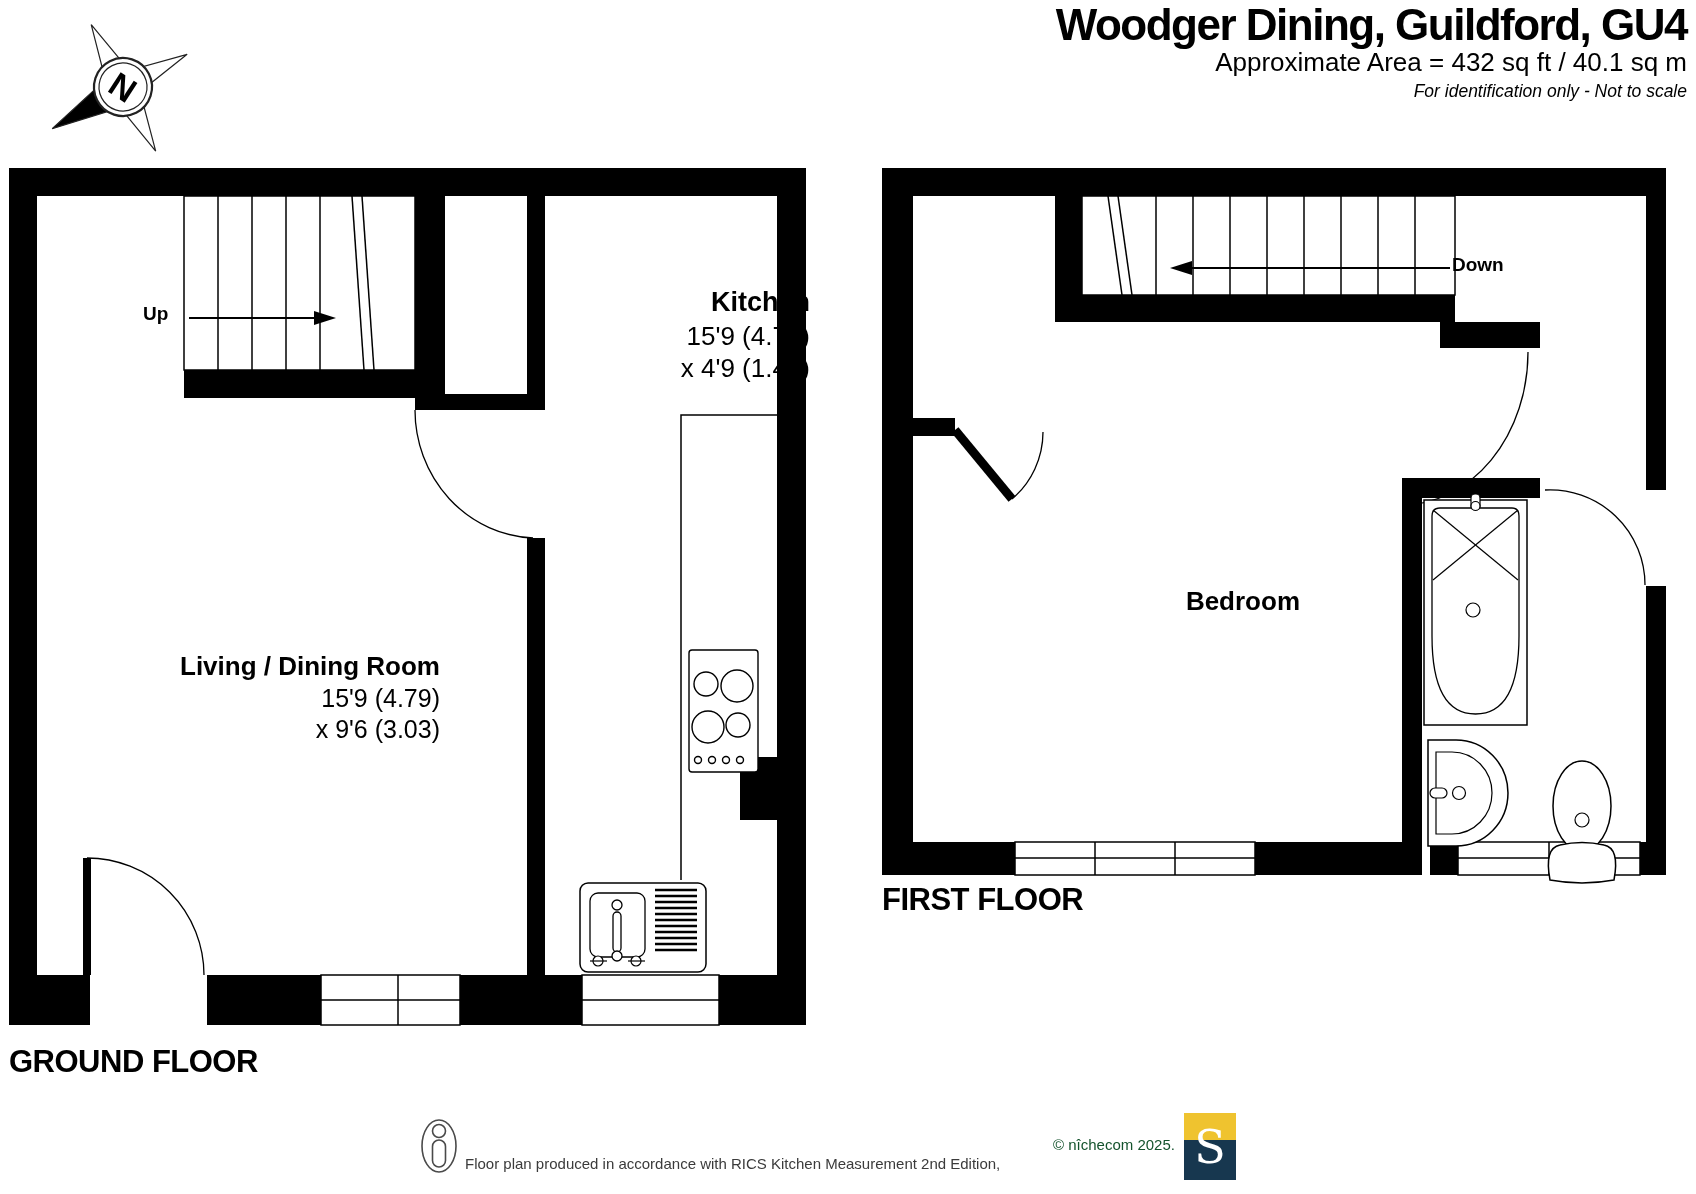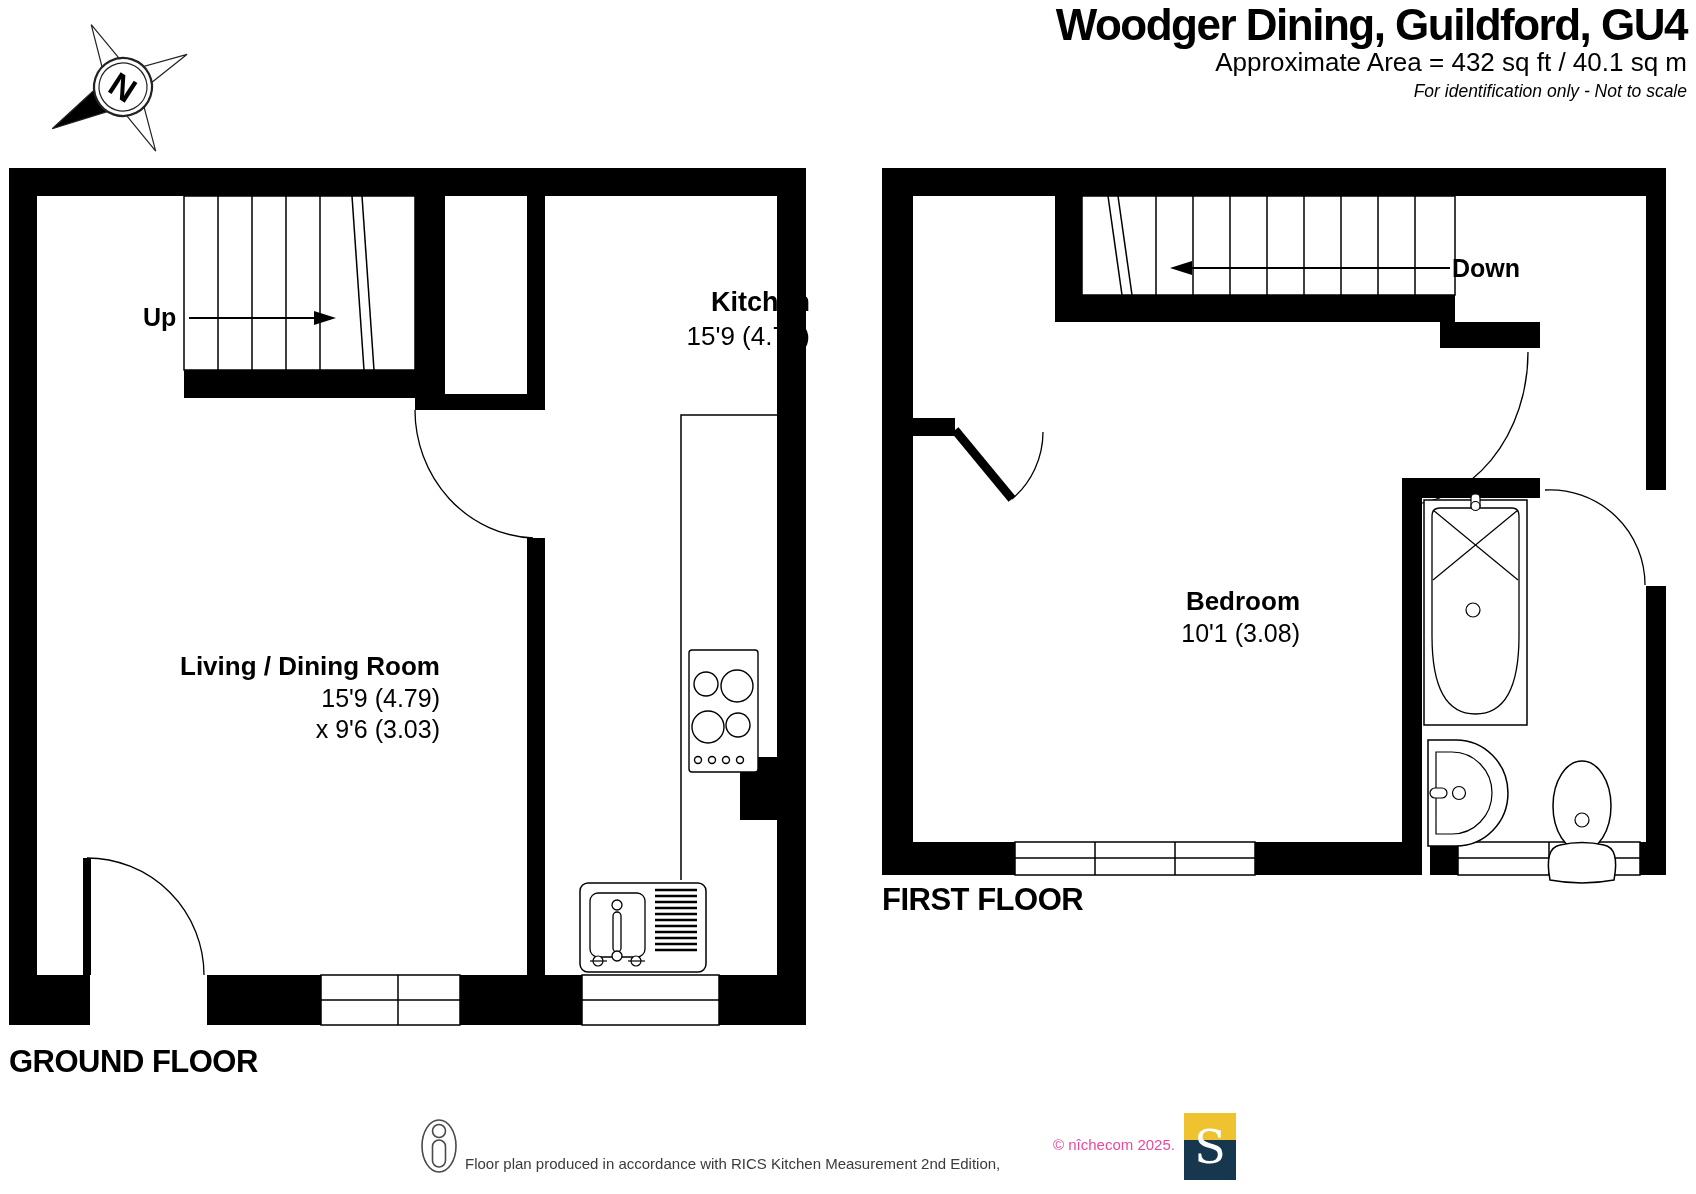--- a/index.html
+++ b/index.html
@@ -13,28 +13,28 @@
   .room-label{text-align:right;line-height:1.25;}
   .room-label .rname{font-weight:bold;font-size:27px;}
   .room-label .rdim{font-size:26px;}
   #kitchen-label{left:520px;top:286px;width:290px;}
   #living-label{left:140px;top:650px;width:300px;}
   #living-label .rname{font-size:26px;}
   #living-label .rdim{font-size:25px;}
   #bedroom-label{left:995px;top:585px;width:305px;}
   #bedroom-label .rname{font-size:26px;}
   #bedroom-label .rdim{font-size:25px;}
-  .stair-label{font-weight:bold;font-size:25px;}
+  .stair-label{font-weight:bold;font-size:19px;}
   #up-label{left:143px;top:303px;}
   #down-label{left:1452px;top:254px;}
   .floor-label{font-weight:bold;font-size:31px;letter-spacing:-0.5px;}
   #ground-floor-label{left:9px;top:1044px;}
   #first-floor-label{left:882px;top:882px;}
   .footer-text{left:465px;top:1118px;font-size:15px;line-height:18.5px;color:#3b3b3b;white-space:pre;}
-  .copyright{left:1053px;top:1136px;font-size:15px;color:#ec4899;}
+  .copyright{left:1053px;top:1136px;font-size:15px;color:#14532d;}
   #brand-logo{left:1184px;top:1113px;width:52px;height:67px;display:flex;flex-direction:column;}
   #logo-top{height:27px;}
   #logo-bottom{flex:1;}
   #logo-letter{position:absolute;left:0;top:0;width:52px;height:67px;display:flex;
       align-items:center;justify-content:center;color:#fff;font-family:"DejaVu Serif","Liberation Serif",serif;
       font-size:46px;line-height:1;}
 </style>
 </head>
 <body>
 
@@ -227,31 +227,31 @@
   </g>
 </svg>
 
 <div class="abs title">Woodger Dining, Guildford, GU4</div>
 <div class="abs area-line">Approximate Area = 432 sq ft / 40.1 sq m</div>
 <div class="abs note-line">For identification only - Not to scale</div>
 
 <div class="abs room-label" id="kitchen-label">
   <div class="rname">Kitchen</div>
   <div class="rdim">15'9 (4.79)</div>
+  <div class="rdim">x 4'9 (1.44)</div>
 </div>
 
 <div class="abs room-label" id="living-label">
   <div class="rname">Living / Dining Room</div>
   <div class="rdim">15'9 (4.79)</div>
   <div class="rdim">x 9'6 (3.03)</div>
 </div>
 
 <div class="abs room-label" id="bedroom-label">
   <div class="rname">Bedroom</div>
-  <div class="rdim">10'1 (3.08)</div>
 </div>
 
 <div class="abs stair-label" id="up-label">Up</div>
 <div class="abs stair-label" id="down-label">Down</div>
 
 <div class="abs floor-label" id="ground-floor-label">GROUND FLOOR</div>
 <div class="abs floor-label" id="first-floor-label">FIRST FLOOR</div>
 
 <div class="abs footer-text">
   <div>Floor plan produced in accordance with RICS Kitchen Measurement 2nd Edition,</div>

